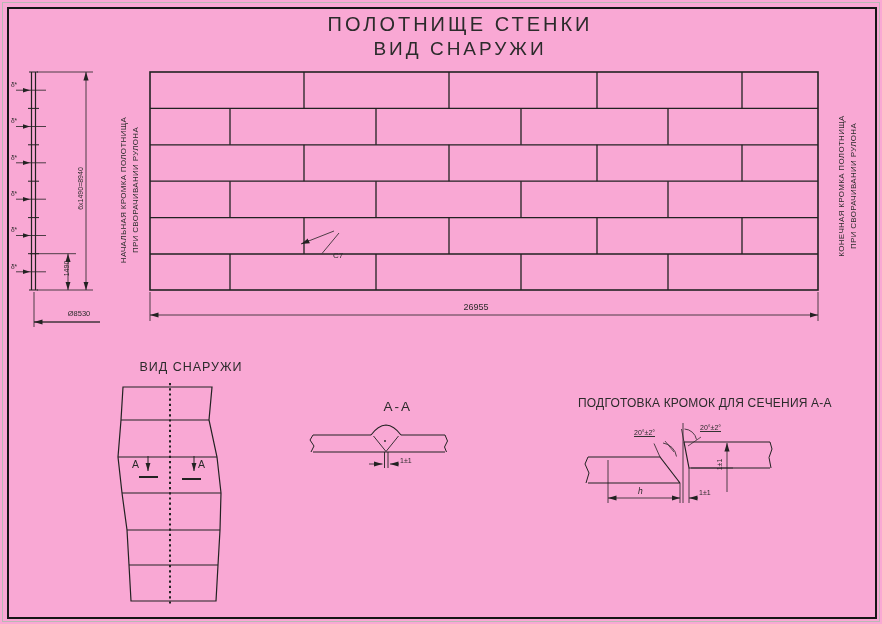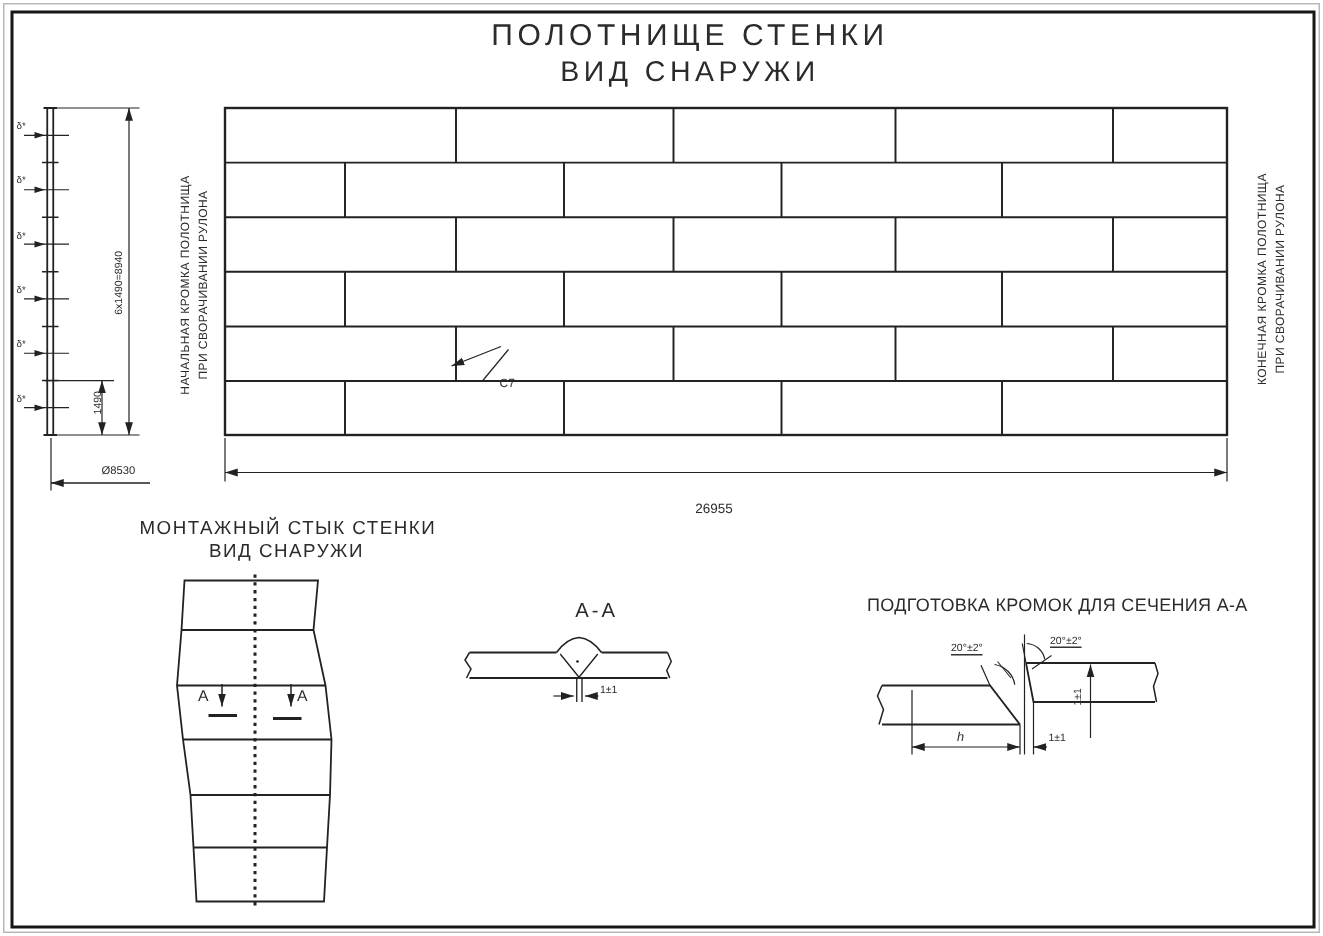--- a/index.html
+++ b/index.html
@@ -1,33 +1,33 @@
 <!DOCTYPE html>
 <html><head>
 <meta charset="utf-8">
 <style>
   html,body{margin:0;padding:0;background:#e8e8e6;}
   .sheet{
     position:relative;width:882px;height:624px;overflow:hidden;
-    background:#ffffff;color:#2b2b2b;
+    background:#f9a8d4;color:#2b2b2b;
     font-family:"Liberation Sans","DejaVu Sans",sans-serif;
   }
   .frame-outer{position:absolute;left:2px;top:2px;width:876px;height:618px;border:1px solid #b9b9b4;}
   .frame{position:absolute;left:7px;top:7px;width:866px;height:608px;border:2px solid #161616;}
   svg.draw{position:absolute;left:0;top:0;}
   .lbl{position:absolute;white-space:nowrap;color:#2b2b2b;}
   .ctr{text-align:center;}
   .rot{transform:rotate(-90deg);}
   .title1{left:260px;top:13px;width:400px;font-size:20px;letter-spacing:3px;}
   .title2{left:260px;top:38px;width:400px;font-size:19px;letter-spacing:3px;}
   .vlab{width:172px;height:24px;font-size:8px;line-height:12px;letter-spacing:0.3px;text-align:center;}
   .vlab-left{left:44px;top:178px;}
   .vlab-right{left:762px;top:174px;}
   .dim{font-size:7px;}
-  .dim26955{left:448px;top:302px;width:56px;font-size:9px;margin-top:32px;}
+  .dim26955{left:448px;top:302px;width:56px;font-size:9px;}
   .dimC7{left:333px;top:219px;font-size:8px;margin-top:32px;}
   .dim8940{left:38px;top:185px;width:84px;}
   .dim1490{left:50px;top:265px;width:32px;}
   .dim8530{left:56px;top:309px;width:46px;font-size:7.5px;}
   .thick{font-size:6.5px;left:11px;}
   .t1{top:81px;}.t2{top:117px;}.t3{top:154px;}.t4{top:190px;}.t5{top:226px;}.t6{top:263px;}
   .mt1{left:93px;top:345px;width:196px;font-size:12.5px;letter-spacing:1px;}
   .mt2{left:93px;top:360px;width:196px;font-size:12.5px;letter-spacing:1px;}
   .secA{font-size:10.5px;}
   .secA-l{left:132px;top:458px;}
@@ -165,21 +165,20 @@
   <div class="lbl rot ctr dim dim1490">1490</div>
   <div class="lbl ctr dim8530">Ø8530</div>
 
   <div class="lbl thick t1">δ*</div>
   <div class="lbl thick t2">δ*</div>
   <div class="lbl thick t3">δ*</div>
   <div class="lbl thick t4">δ*</div>
   <div class="lbl thick t5">δ*</div>
   <div class="lbl thick t6">δ*</div>
 
-  <div class="lbl ctr mt1">МОНТАЖНЫЙ СТЫК СТЕНКИ</div>
   <div class="lbl ctr mt2">ВИД СНАРУЖИ</div>
   <div class="lbl secA secA-l">А</div>
   <div class="lbl secA secA-r">А</div>
 
   <div class="lbl ctr aaTitle">А-А</div>
   <div class="lbl aaGap">1±1</div>
 
   <div class="lbl ctr prepTitle">ПОДГОТОВКА КРОМОК ДЛЯ СЕЧЕНИЯ А-А</div>
   <div class="lbl angle angle-l">20°±2°</div>
   <div class="lbl angle angle-r">20°±2°</div>

